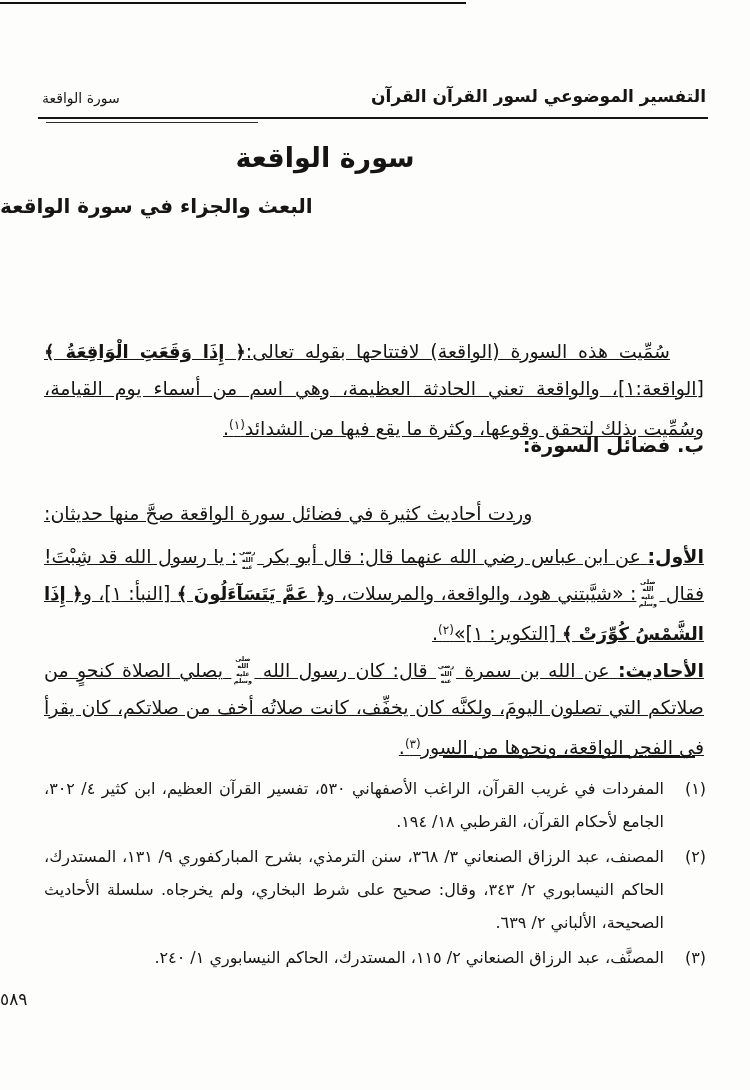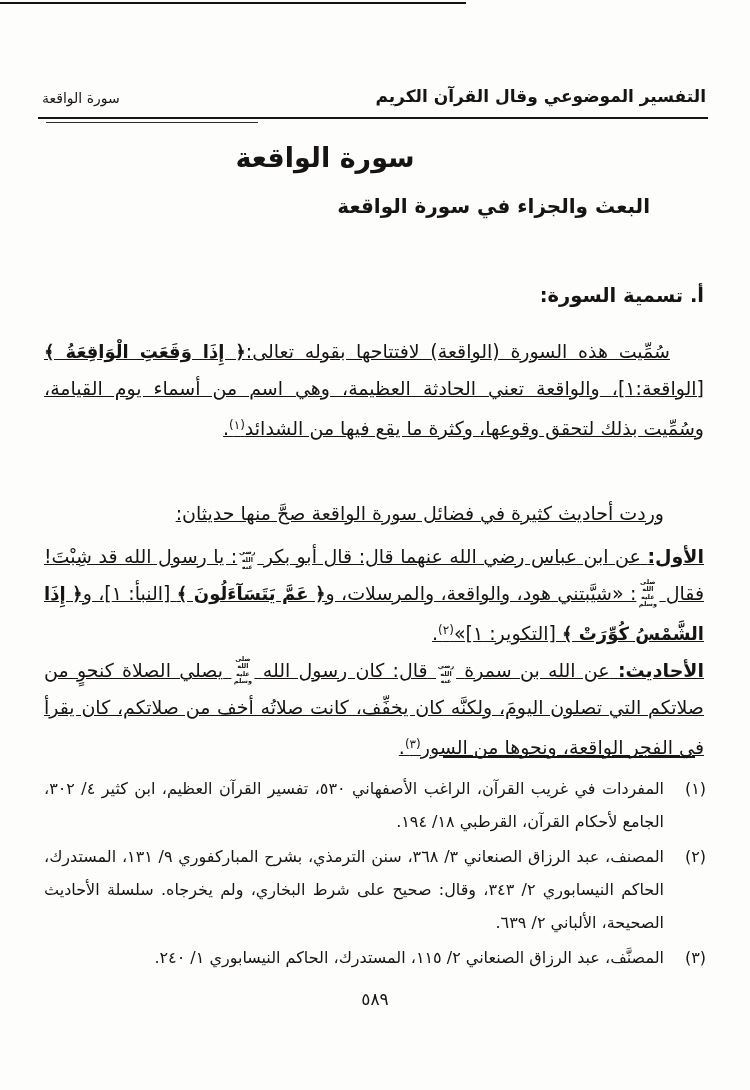--- a/index.html
+++ b/index.html
@@ -17,30 +17,30 @@
   
   .top-line{top:2px;left:0;width:466px;height:2px;background:#121212;}
   
   .header{top:86px;right:44px;left:42px;display:flex;justify-content:space-between;align-items:flex-end;}
   .header-book{font-size:17px;font-weight:bold;letter-spacing:0.2px;}
   .header-chapter{font-size:14px;}
   .header-rule{top:117px;left:38px;right:42px;height:2px;background:#151515;}
   .header-rule2{top:122px;left:46px;width:212px;height:1px;background:#2a2a2a;}
   
   .title{top:142px;left:0;right:100px;text-align:center;font-size:27px;font-weight:bold;}
-  .subtitle{top:194px;left:0;right:100px;text-align:right;font-size:20px;font-weight:bold;}
+  .subtitle{top:194px;left:0;right:100px;text-align:left;font-size:20px;font-weight:bold;}
   
   .h{right:46px;left:44px;text-align:right;font-size:19.5px;font-weight:bold;}
   .h-first{top:237px;}
   .h-naming{top:284px;}
   .h-virtues{top:434px;}
   
   .para{right:46px;left:44px;font-size:19px;line-height:37px;text-align:justify;text-decoration:underline;}
   .para-naming{top:314px;text-indent:34px;}
-  .intro{top:476px;text-indent:40px;text-align:right;}
+  .intro{top:476px;text-indent:40px;text-align:left;}
   .hadith1{top:519px;text-indent:0;}
   .hadith2{top:633px;text-indent:0;}
   .b{font-weight:bold;}
   .quran{font-weight:bold;font-size:18px;}
   .fnref{font-size:12px;vertical-align:6px;}
   .hon{
     display:inline-block;
     width:21px;
     font-size:6.5px;
     line-height:1.15;
@@ -49,44 +49,44 @@
     font-weight:bold;
     margin:0 1px;
   }
   .hon-radi{width:18px;}
   
   .fn-divider{top:756px;right:55px;width:252px;height:2px;background:#181818;}
   .footnotes{top:772px;right:44px;left:44px;font-size:16px;line-height:33px;}
   .fn-row{display:flex;margin-bottom:2px;}
   .fn-num{flex:0 0 36px;text-align:right;}
   .fn-text{flex:1;text-align:justify;padding-right:6px;}
-  .page-num{top:989px;left:0;right:0;text-align:center;font-size:17px;letter-spacing:2px;}
+  .page-num{top:989px;left:0;right:0;text-align:left;font-size:17px;letter-spacing:2px;}
 </style>
 </head>
 <body>
 
 <div class="page">
 
   <div class="abs top-line"></div>
 
   <div class="abs header">
-    <div class="header-book">التفسير الموضوعي وقال القرآن الكريم</div>
+    <div class="header-book">التفسير الموضوعي لسور القرآن القرآن</div>
     <div class="header-chapter">سورة الواقعة</div>
   </div>
   <div class="abs header-rule"></div>
   <div class="abs header-rule2"></div>
 
   <div class="abs title">سورة الواقعة</div>
   <div class="abs subtitle">البعث والجزاء في سورة الواقعة</div>
 
-  <div class="abs h h-naming">أ. تسمية السورة:</div>
 
   <p class="abs para para-naming"><span>سُمِّيت هذه السورة (الواقعة) لافتتاحها بقوله تعالى:</span><span class="quran">﴿ إِذَا وَقَعَتِ الْوَاقِعَةُ ﴾</span><span>[الواقعة:١]،</span>
     <span>والواقعة تعني الحادثة العظيمة، وهي اسم من أسماء يوم القيامة، وسُمِّيت بذلك لتحقق وقوعها، وكثرة ما يقع فيها من الشدائد</span><span class="fnref">(١)</span><span>.</span></p>
 
+  <div class="abs h h-virtues">ب. فضائل السورة:</div>
 
   <p class="abs para intro">وردت أحاديث كثيرة في فضائل سورة الواقعة صحَّ منها حديثان:</p>
 
   <p class="abs para hadith1"><span class="b">الأول:</span>
     <span>عن ابن عباس رضي الله عنهما قال: قال أبو بكر</span>
     <span class="hon hon-radi">رضي الله عنه</span><span>: يا رسول الله قد شِبْتَ! فقال</span>
     <span class="hon">صلى الله عليه وسلم</span><span>: «شيَّبتني هود، والواقعة، والمرسلات، و</span><span class="quran">﴿ عَمَّ يَتَسَآءَلُونَ ﴾</span>
     <span>[النبأ: ١]، و</span><span class="quran">﴿ إِذَا الشَّمْسُ كُوِّرَتْ ﴾</span>
     <span>[التكوير: ١]»</span><span class="fnref">(٢)</span><span>.</span></p>
 

